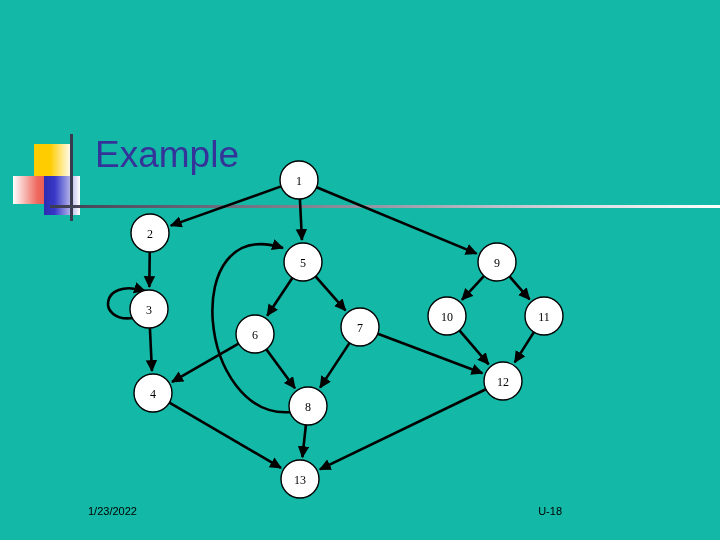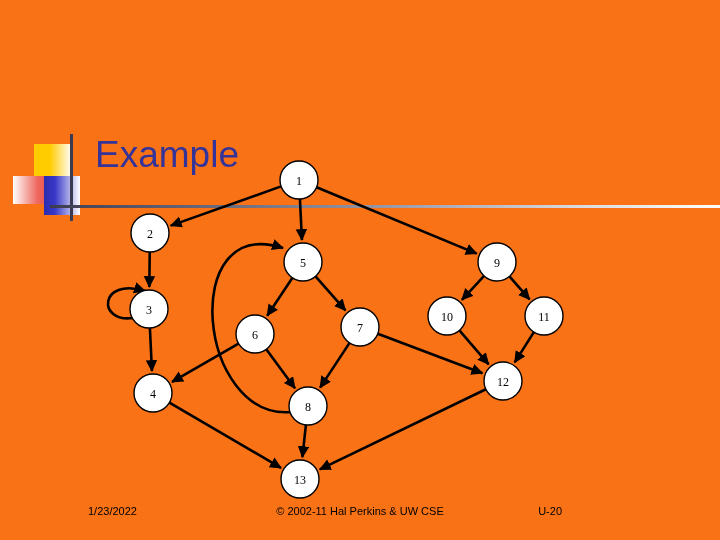--- a/index.html
+++ b/index.html
@@ -7,21 +7,21 @@
     padding: 0;
     background: #ffffff;
   }
   body {
     font-family: "Liberation Sans", sans-serif;
   }
   #slide {
     position: relative;
     width: 720px;
     height: 540px;
-    background: #f97316;
+    background: #14b8a6;
     overflow: hidden;
   }
 
   
   #title-block {
     position: absolute;
     left: 0;
     top: 60px;
     width: 720px;
     height: 100px;
@@ -210,17 +210,16 @@
           <circle cx="503" cy="231" r="19" class="node-circle"></circle>
           <text x="503" y="232" class="node-label">12</text>
           <circle cx="300" cy="329" r="19" class="node-circle"></circle>
           <text x="300" y="330" class="node-label">13</text>
         </g>
     </svg>
   </div>
 
   <div id="footer">
     <span id="footer-date">1/23/2022</span>
-    <span id="footer-copyright">© 2002-11 Hal Perkins &amp; UW CSE</span>
-    <span id="footer-pagenum">U-20</span>
+    <span id="footer-pagenum">U-18</span>
   </div>
 
 </div>
 
 </body></html>

